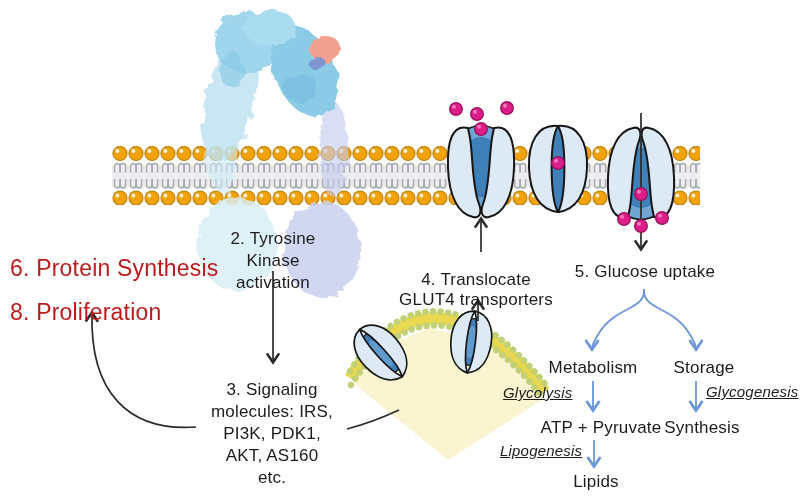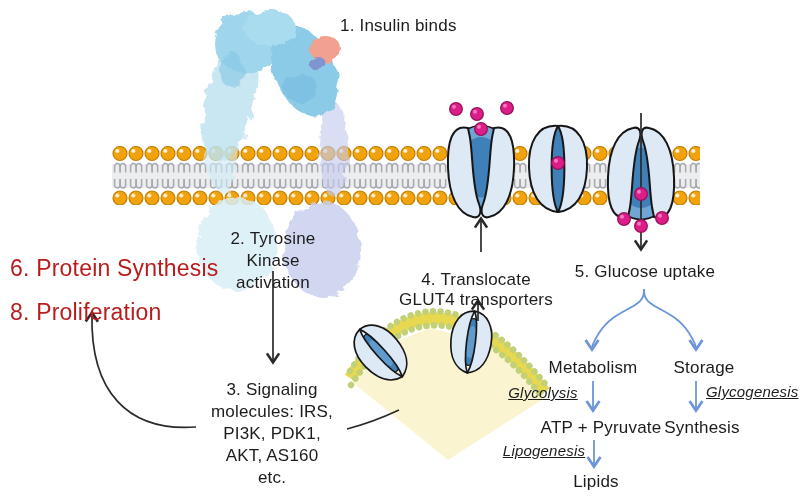--- a/index.html
+++ b/index.html
@@ -2,21 +2,21 @@
 <html><head>
 <meta charset="utf-8">
 <style>
   html,body{margin:0;padding:0;background:#ffffff;}
   .canvas{position:relative;width:800px;height:501px;background:#ffffff;overflow:hidden;
           font-family:"Liberation Sans",sans-serif;}
   .canvas svg{position:absolute;left:0;top:0;}
   .label{position:absolute;color:#1c1c1c;font-size:17px;line-height:22px;
          white-space:pre-line;letter-spacing:0.2px;}
   .center{text-align:center;}
-  .right{text-align:center;}
+  .right{text-align:left;}
   .process{font-size:15px;font-style:italic;text-decoration:underline;line-height:18px;}
   #t-step1{left:340px;top:15px;width:135px;}
   #t-step2{left:206px;top:200px;width:134px;margin-top:28px;}
   #t-step3{left:190px;top:379px;width:164px;}
   #t-step4{left:383px;top:254px;width:186px;line-height:20px;margin-top:16px;}
   #t-step5{left:565px;top:261px;width:160px;}
   #t-outcomes{left:10px;top:236px;}
   #t-outcomes .label-line{line-height:21.5px;font-size:23px;color:#b91c1c;}
   #t-metabolism{left:543px;top:357px;width:100px;}
   #t-storage{left:654px;top:357px;width:100px;}
@@ -138,21 +138,20 @@
     <use href="#glu" transform="translate(507,108)"></use>
     <use href="#glu" transform="translate(481,129)"></use>
     <use href="#glu" transform="translate(558,163)"></use>
     <use href="#glu" transform="translate(641,194)"></use>
     <use href="#glu" transform="translate(624,219)"></use>
     <use href="#glu" transform="translate(641,226)"></use>
     <use href="#glu" transform="translate(662,218)"></use>
   </g>
 </svg>
 
-<div class="label" id="t-step1">1. Insulin binds</div>
 <div class="label center" id="t-step2">2. Tyrosine
 Kinase
 activation</div>
 <div class="label center" id="t-step3">3. Signaling
 molecules: IRS,
 PI3K, PDK1,
 AKT, AS160
 etc.</div>
 <div class="label center" id="t-step4">4. Translocate
 GLUT4 transporters</div>

